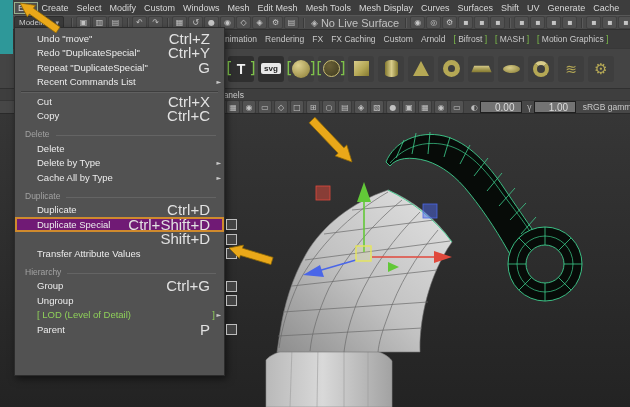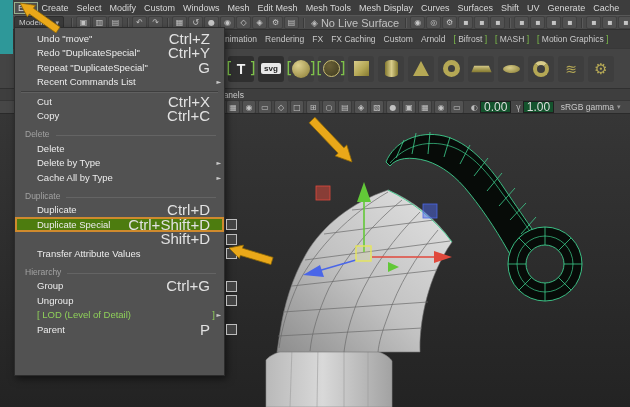--- a/index.html
+++ b/index.html
@@ -81,22 +81,22 @@
   
   .vpbar{position:absolute;left:0;top:100px;width:630px;height:14px;background:#474747;
     border-top:1px solid #363636;border-bottom:1px solid #2a2a2a;display:flex;align-items:center;
     padding-left:18px;box-sizing:border-box;overflow:hidden;z-index:5;}
   .vp-icons{display:flex;align-items:center;}
   .vp-ico{width:12px;height:12px;font-size:8px;color:#c2c2c2;background:#525252;
     border:1px solid #3a3a3a;border-radius:2px;display:flex;align-items:center;justify-content:center;
     margin-right:2px;flex:0 0 auto;font-family:"DejaVu Sans",sans-serif;}
   .vp-field{display:flex;align-items:center;margin-left:5px;flex:0 0 auto;}
   .vp-f-ico{font-size:8px;color:#bbbbbb;margin-right:2px;font-family:"DejaVu Sans",sans-serif;}
-  .vp-f-val{width:26px;height:10px;background:#14532d;border:1px solid #1f1f1f;color:#dddddd;
-    font-size:12px;display:flex;align-items:center;padding-left:3px;}
+  .vp-f-val{width:26px;height:10px;background:#737373;border:1px solid #1f1f1f;color:#dddddd;
+    font-size:10px;display:flex;align-items:center;padding-left:14px;}
   .vp-cs{display:flex;align-items:center;margin-left:7px;flex:0 0 auto;}
   .vp-cs-lbl{font-size:8.5px;color:#c9c9c9;white-space:nowrap;}
   .vp-cs-arr{font-size:7px;color:#999999;margin-left:3px;}
 
   
   .viewport{position:absolute;left:0;top:114px;width:630px;height:293px;z-index:1;}
 
   
   .teal{position:absolute;left:0;top:0;width:13px;height:54px;background:#2e9899;z-index:55;}
 
@@ -104,21 +104,21 @@
   .editmenu{position:absolute;left:14px;top:27px;width:211px;height:349px;background:#525252;
     border:1px solid #2c2c2c;box-shadow:2px 3px 7px rgba(0,0,0,.5);z-index:40;box-sizing:border-box;
     padding-top:3px;}
   .m-row{display:flex;align-items:center;height:14.5px;padding:0 14px 0 22px;position:relative;
     font-size:9.5px;color:#ececec;}
   .m-lbl{white-space:nowrap;}
   .m-sc{margin-left:auto;font-size:15px;color:#e2e2e2;padding-left:8px;white-space:nowrap;}
   .m-arr{position:absolute;right:3px;font-size:6px;color:#c9c9c9;font-family:"DejaVu Sans",sans-serif;}
   .m-ob{position:absolute;right:-13px;top:2px;width:9px;height:9px;background:#434343;
     border:1px solid #bdbdbd;}
-  .m-hl{box-shadow:inset 0 0 0 2px #cf8a2d;background:#4d7c0f;}
+  .m-hl{box-shadow:inset 0 0 0 2px #cf8a2d;background:#701a75;}
   .m-green .m-lbl{color:#8fd05a;text-align:center;}
   .m-gbr2{position:absolute;right:9px;color:#8fd05a;font-size:9.5px;}
   .m-hdr{height:16px;display:flex;align-items:flex-end;padding:0 8px 2px 10px;}
   .m-hdr span{font-size:8.5px;color:#a2a2a2;}
   .m-hdr::after{content:"";flex:1;height:1px;background:#646464;margin:0 0 3px 6px;}
   .m-sep{height:5px;position:relative;}
   .m-sep::after{content:"";position:absolute;left:6px;right:6px;top:2px;height:1px;background:#3e3e3e;
     box-shadow:0 1px 0 #606060;}
 
   

